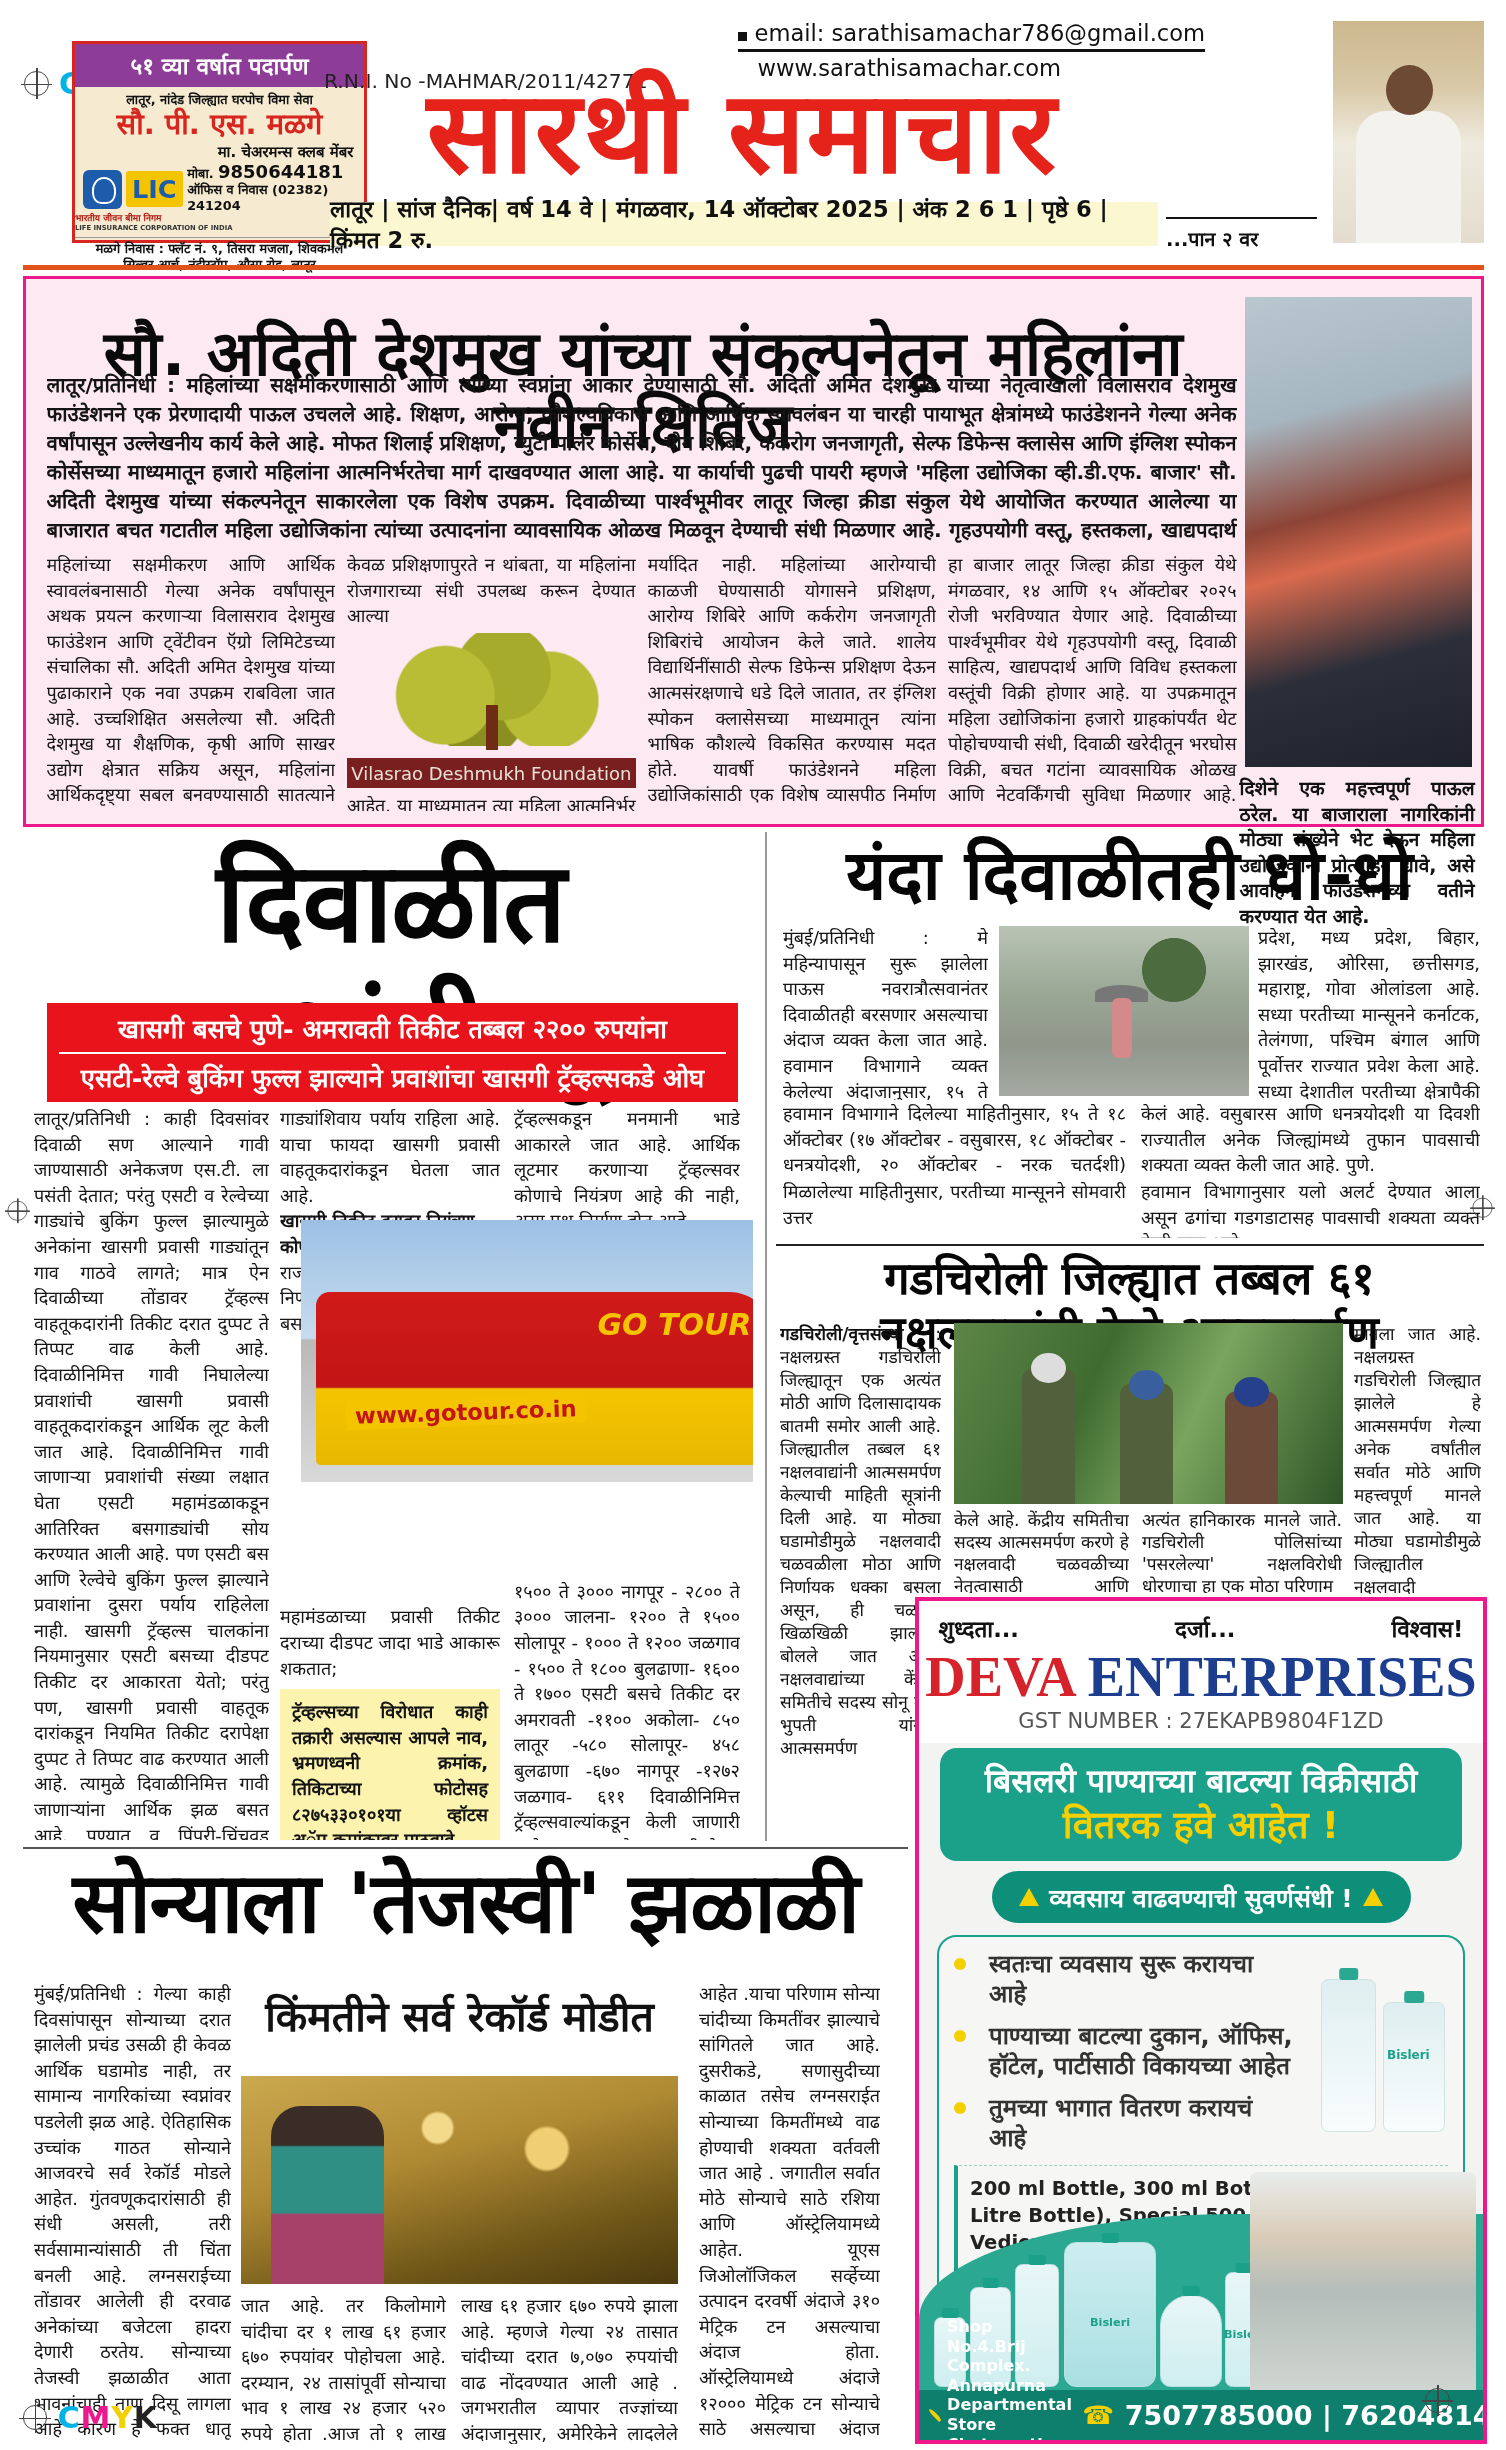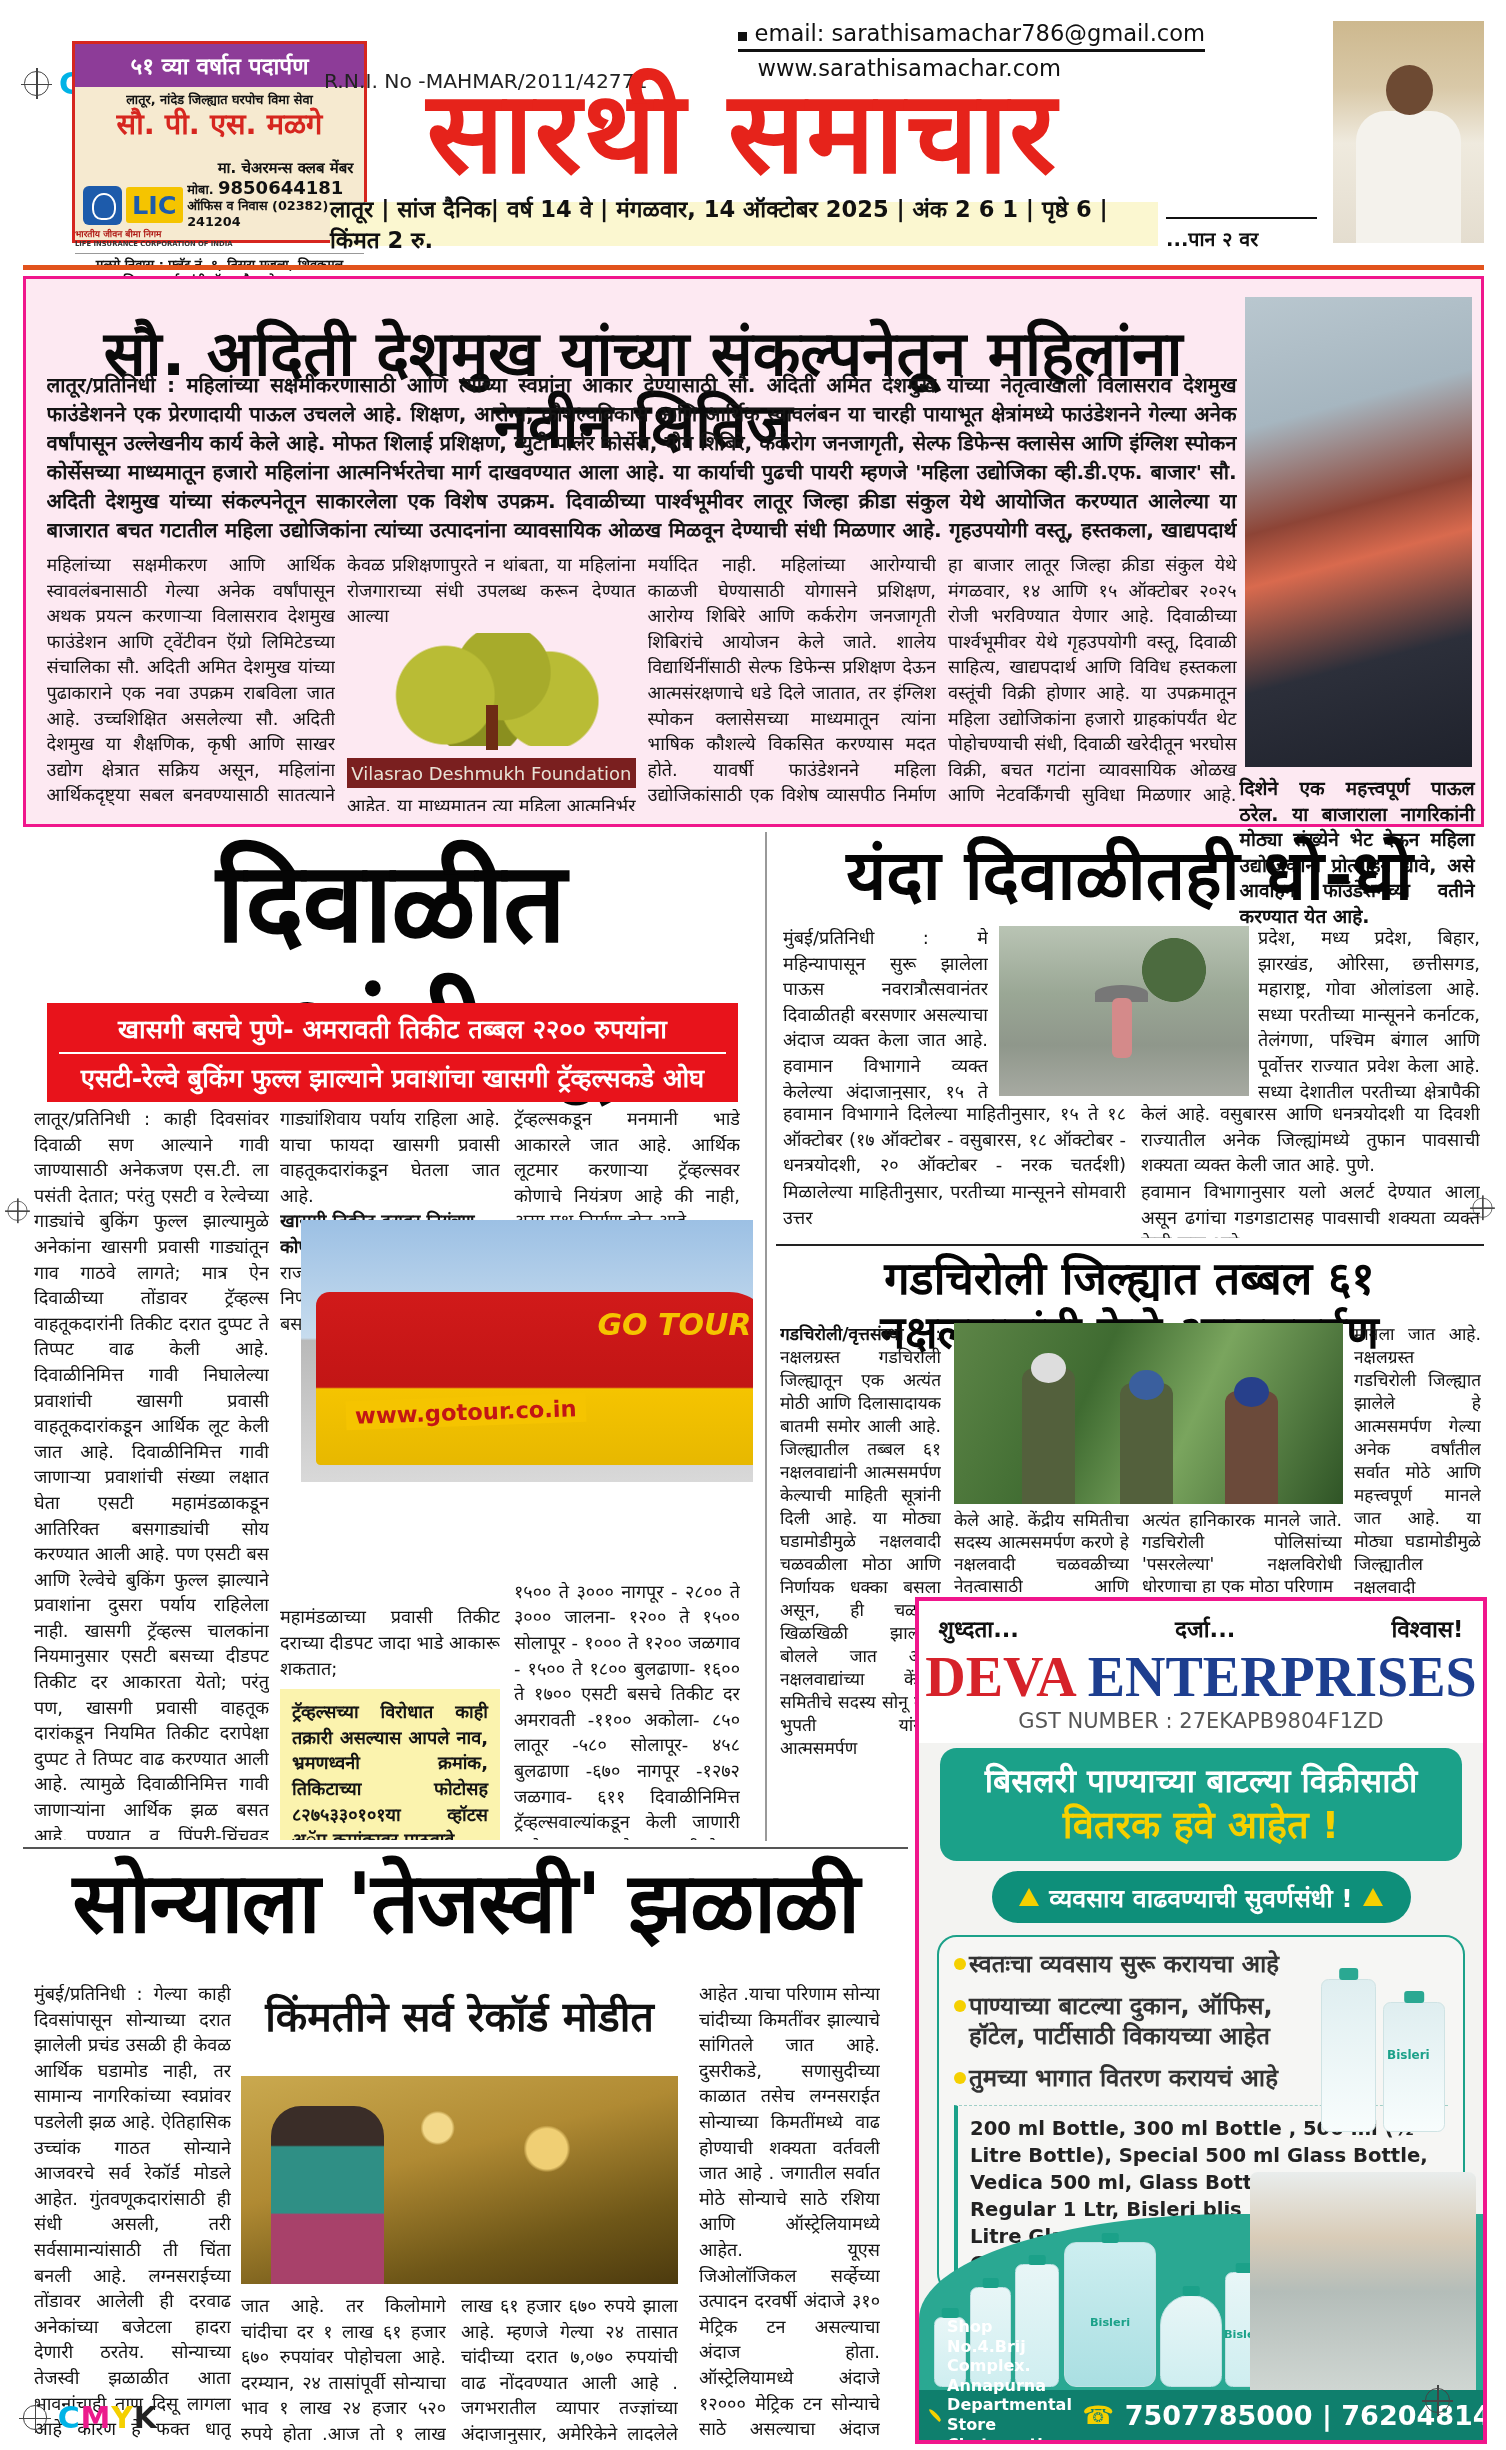--- a/index.html
+++ b/index.html
@@ -19,21 +19,21 @@
   .cmyk-row{display:flex;align-items:center;gap:10.5px;}
   .cmyk-letters{font-size:30px;font-weight:700;letter-spacing:0.8px;}
   .cmyk-letters span{display:inline-block;}
   .cy{color:#00b3e6;} .mg{color:#ec1a8c;} .yl{color:#f5d000;} .bk{color:#222;}
 
   
   .lic-ad{left:72px;top:41px;width:295px;height:202px;border:3px solid #d6261f;background:#f6ead0;box-sizing:border-box;}
   .lic-head{background:#8d3c98;color:#fff;font-weight:700;font-size:22.6px;text-align:center;padding:6px 3px;}
   .lic-line1{font-size:12.8px;font-weight:700;text-align:center;padding:3px 1.5px 0;}
   .lic-name{color:#d6261f;font-size:29px;font-weight:800;text-align:center;line-height:33px;}
-  .lic-desig{font-size:15px;font-weight:700;text-align:right;padding:0 10.5px;margin-top:16px;}
+  .lic-desig{font-size:15px;font-weight:700;text-align:right;padding:0 10.5px;}
   .lic-row{display:flex;align-items:center;gap:4.5px;padding:3px 7.5px 0;}
   .lic-emblem{width:39px;height:39px;background:#1d5bab;border-radius:6px;position:relative;flex:0 0 auto;}
   .lic-emblem i{position:absolute;left:9.8px;top:7.5px;width:19.6px;height:22.6px;border:2.3px solid #fff;border-radius:50% 50% 40% 40%;}
   .lic-licbox{background:#f5c400;color:#1d5bab;font-weight:800;font-size:25.6px;padding:3px 6px;border-radius:3px;}
   .lic-phones{font-size:12.8px;font-weight:700;line-height:16px;}
   .lic-phones .big{font-size:18px;}
   .lic-corp{font-size:9px;color:#b01c16;text-align:left;font-weight:700;line-height:9.8px;}
   .lic-corp .en{color:#333;font-size:6.8px;display:block;}
   .lic-addr{font-size:12.8px;font-weight:700;text-align:center;border-top:1.5px solid #999;margin-top:3px;padding:3px 4.5px 0;line-height:16.6px;}
 
@@ -120,21 +120,21 @@
   .deva-title{text-align:center;font-family:"Liberation Serif","DejaVu Serif",serif;font-weight:700;font-size:56px;line-height:60px;background:#fff;padding-top:3px;}
   .deva-title .d1{color:#d6222a;} .deva-title .d2{color:#1d3e8f;}
   .deva-gst{text-align:center;font-size:21px;color:#555;background:#fff;padding:1.5px 0 10.5px;}
   .deva-banner{margin:4.5px 21px;background:#1ba189;border-radius:16.6px;text-align:center;padding:12px 7.5px;}
   .deva-banner .bl1{color:#fff;font-size:32px;font-weight:800;line-height:42px;}
   .deva-banner .bl2{color:#f5d000;font-size:38px;font-weight:800;line-height:47px;}
   .deva-pill{margin:10.5px auto 0;width:407px;background:#0e8f7a;border-radius:30px;color:#fff;font-size:25px;font-weight:800;text-align:center;padding:9px 6px;display:flex;align-items:center;justify-content:center;gap:10.5px;}
   .tri{width:0;height:0;border-left:10.5px solid transparent;border-right:10.5px solid transparent;border-bottom:18px solid #f5d000;}
   .deva-box{margin:12px 18px 0;border:2.3px solid #1ba189;border-radius:19.6px;padding:12px 15px 7.5px;position:relative;background:#f6f6f4;}
   .deva-bullets{list-style:none;margin:0;padding:0;width:339px;}
-  .deva-bullets li{display:flex;gap:3px;font-size:24px;font-weight:700;color:#333;line-height:30px;margin-bottom:12px;}
+  .deva-bullets li{display:flex;gap:23px;font-size:24px;font-weight:700;color:#333;line-height:30px;margin-bottom:12px;}
   .dot{flex:0 0 auto;width:12px;height:12px;border-radius:50%;background:#f5d000;margin-top:9px;}
   .mini-bottles{position:absolute;right:10.5px;top:13.6px;width:136px;height:181px;}
   .mini-bottles .mb{position:absolute;bottom:0;background:linear-gradient(180deg,#dfeef0,#f8fdfd);border:1.5px solid #cfe3e4;border-radius:7.5px;}
   .mb1{left:4.5px;width:53px;height:151px;}
   .mb2{right:7.5px;width:60px;height:128px;border-radius:10.5px;}
   .mb .cap{position:absolute;left:50%;top:-12px;transform:translateX(-50%);width:19.6px;height:12px;background:#2aa892;border-radius:3px;}
   .mb .lbl{position:absolute;left:3px;top:45px;font-size:12px;font-weight:700;color:#1ba189;}
   .deva-products{border-top:1.5px dashed #9fcfc6;margin-top:3px;padding:9px 0 6px 12px;border-left:4.5px solid #1ba189;font-size:19.6px;line-height:27px;font-weight:600;color:#222;}
   .deva-contact{display:flex;align-items:center;gap:12px;margin:13.6px 30px 4.5px;}
   .deva-contact .ln{flex:1;height:3px;background:#0e8f7a;}

